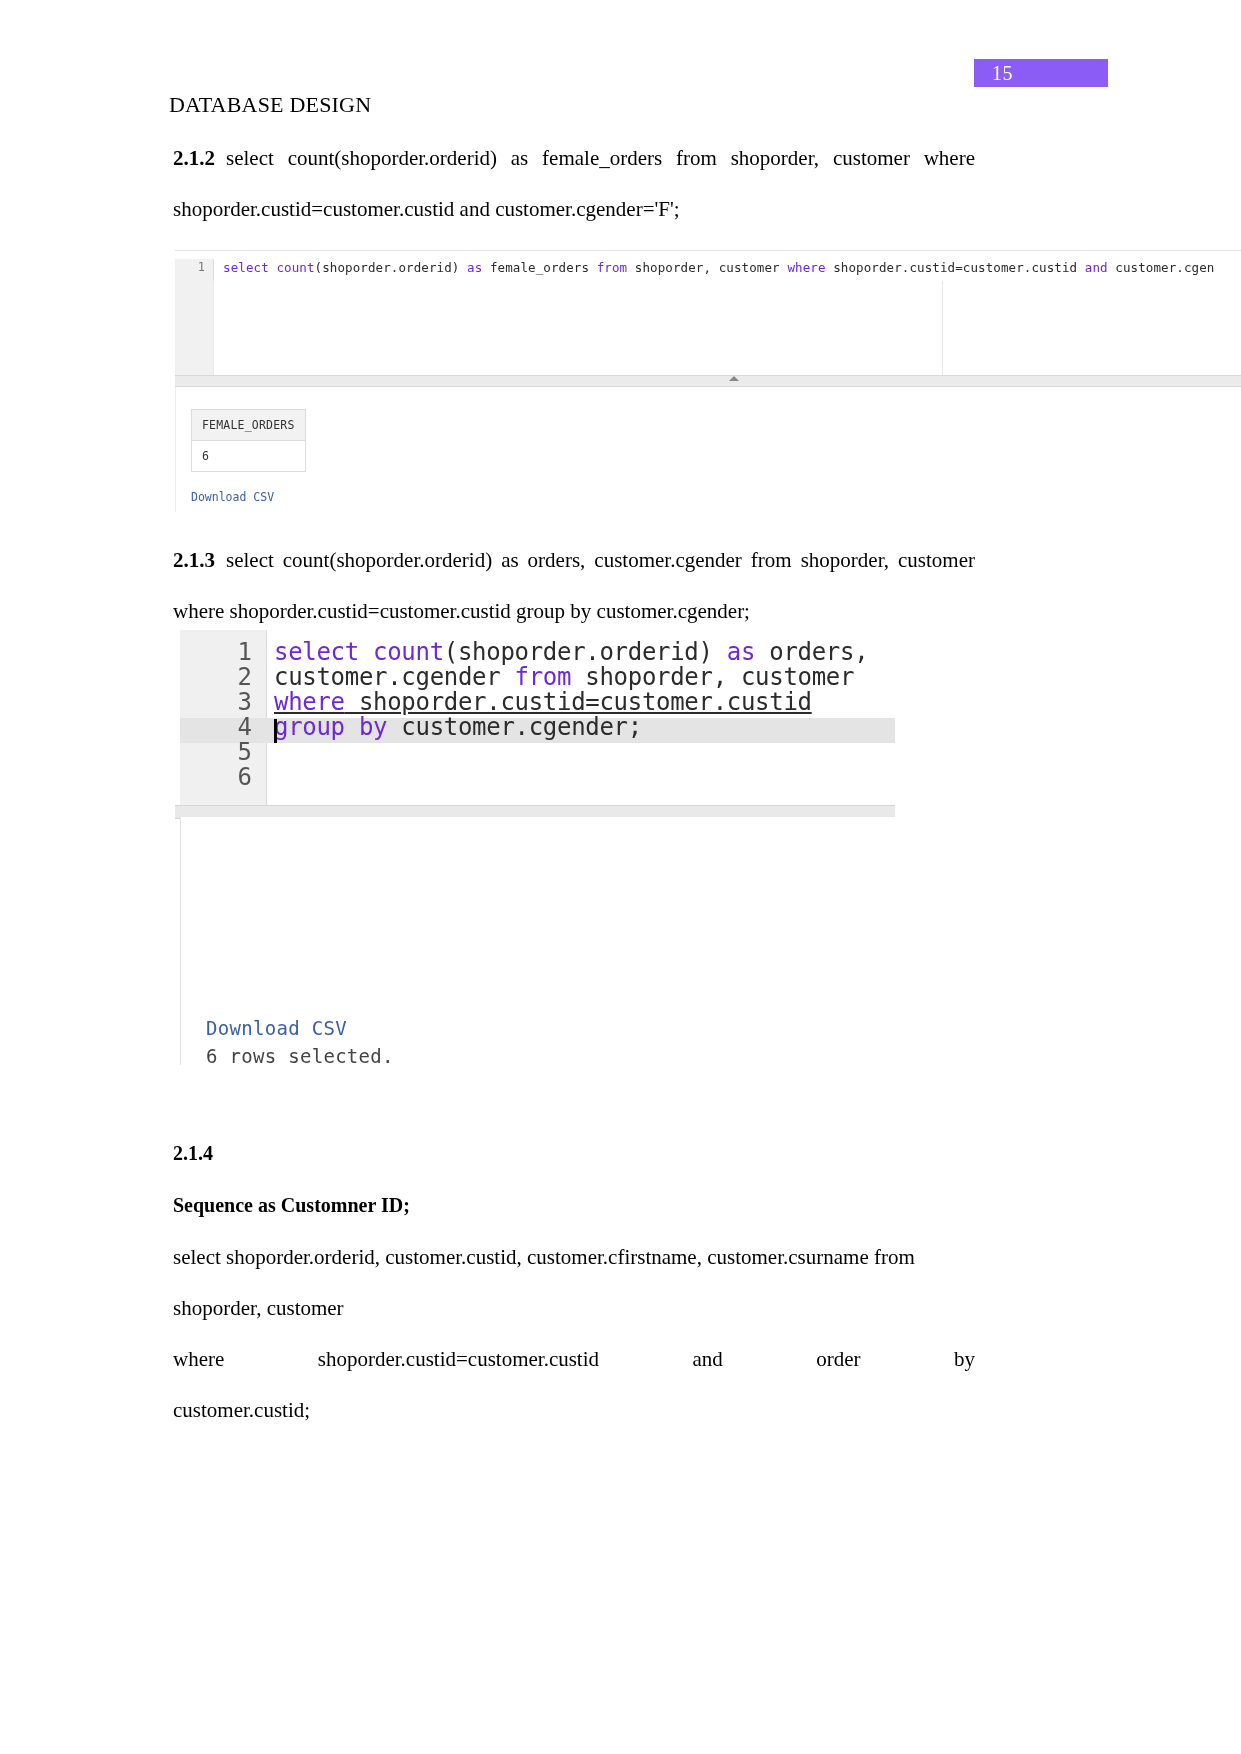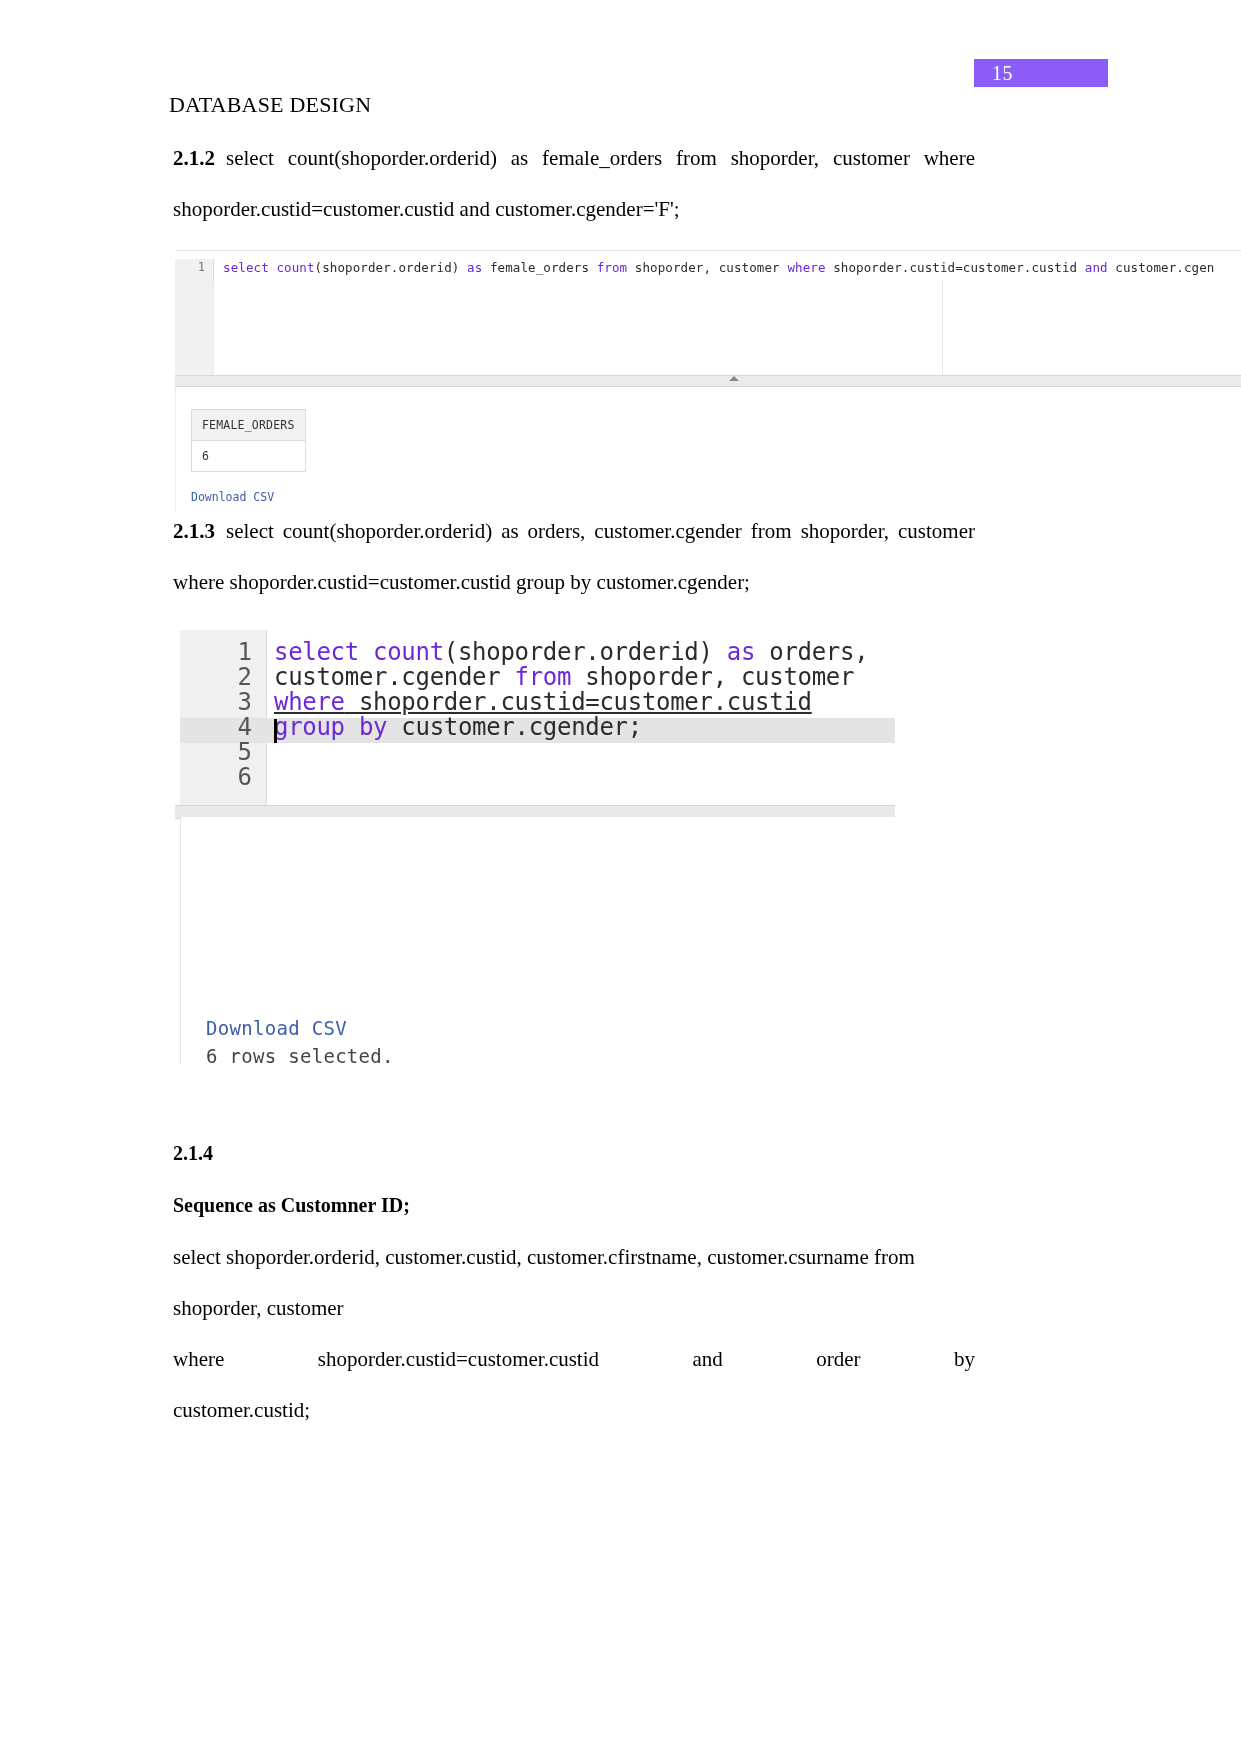--- a/index.html
+++ b/index.html
@@ -350,21 +350,21 @@
         <tbody>
           <tr>
             <td>6</td>
           </tr>
         </tbody>
       </table>
       <div class="dl-link" style="position:absolute; top:103px; left:15px;">Download CSV</div>
     </div>
   </div>
 
-  <div class="para" style="top:506px;">
+  <div class="para" style="top:535px;">
     <span class="num">2.1.3</span><span class="gap"></span><span>select count(shoporder.orderid) as orders, customer.cgender from shoporder, customer where shoporder.custid=customer.custid group by customer.cgender;</span>
   </div>
 
   <div class="shot" id="shot2">
 
     <div class="editor">
       <div class="gutter"></div>
       <div class="hl-row" style="top:88px;"></div>
       <div id="f2-lines">
           <div class="lineno" style="top: 8px;">1</div>

